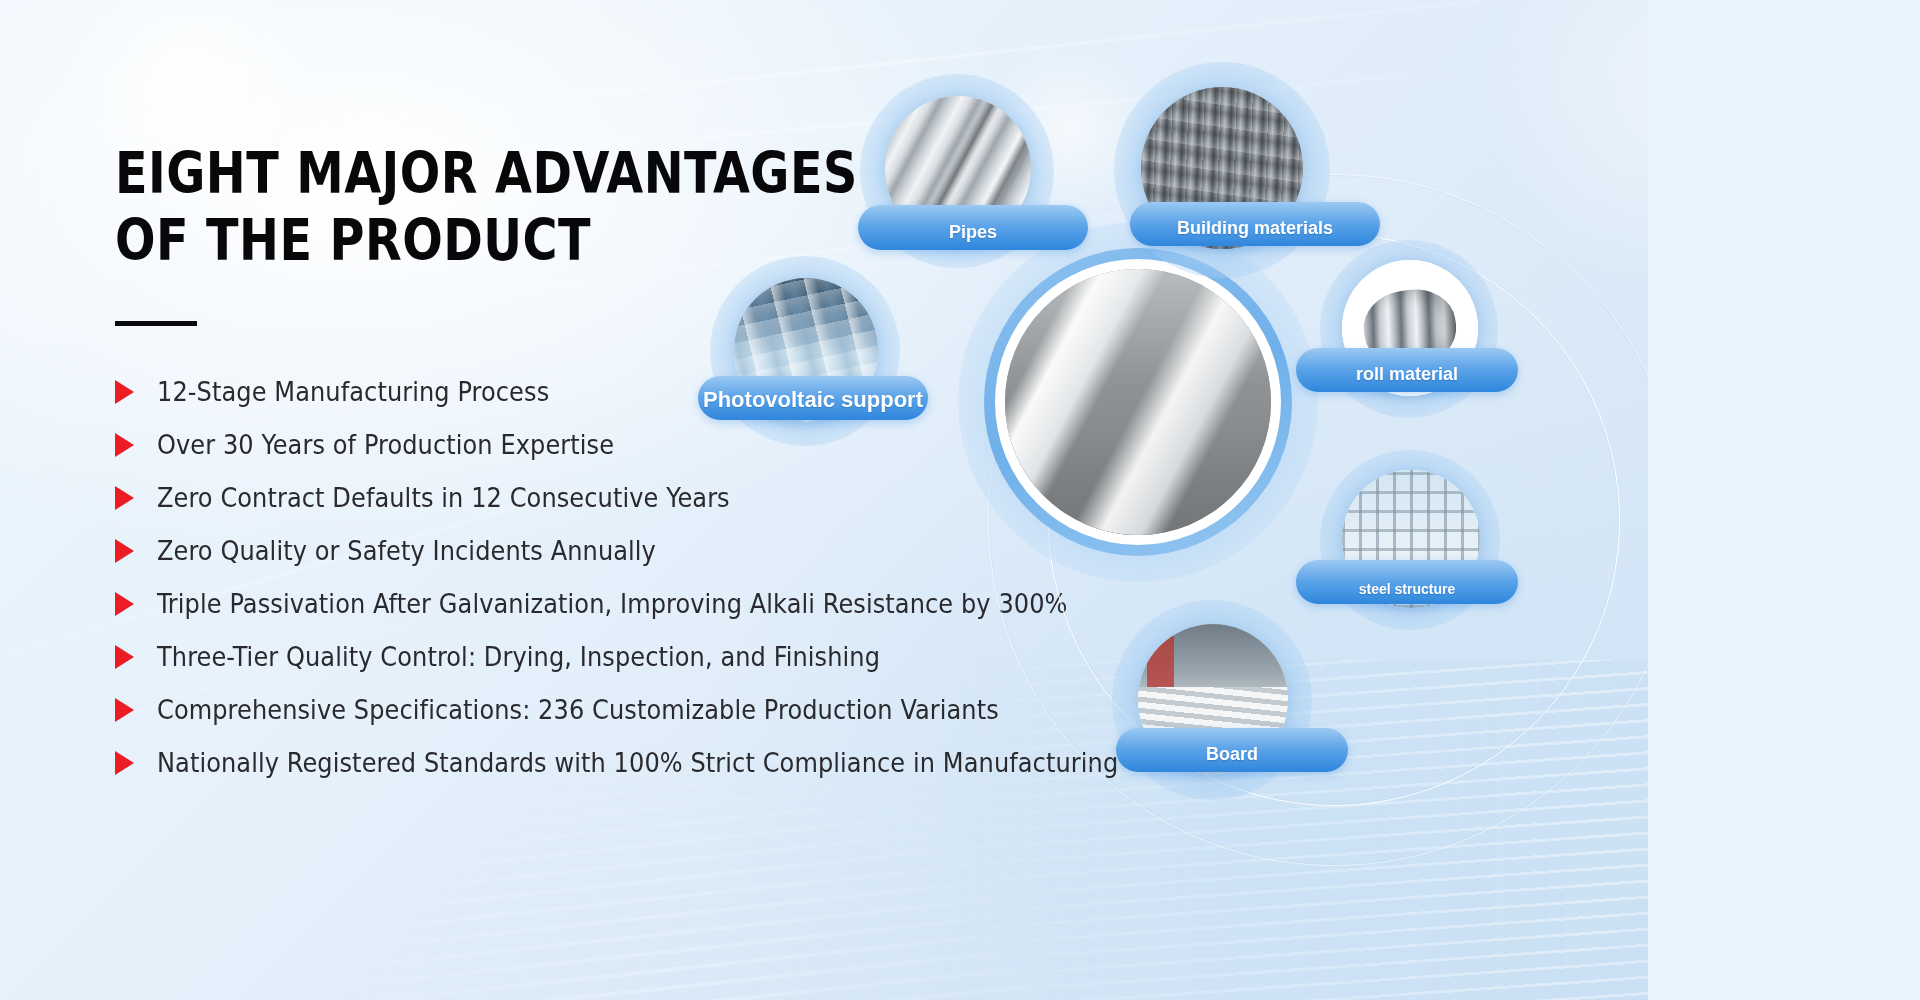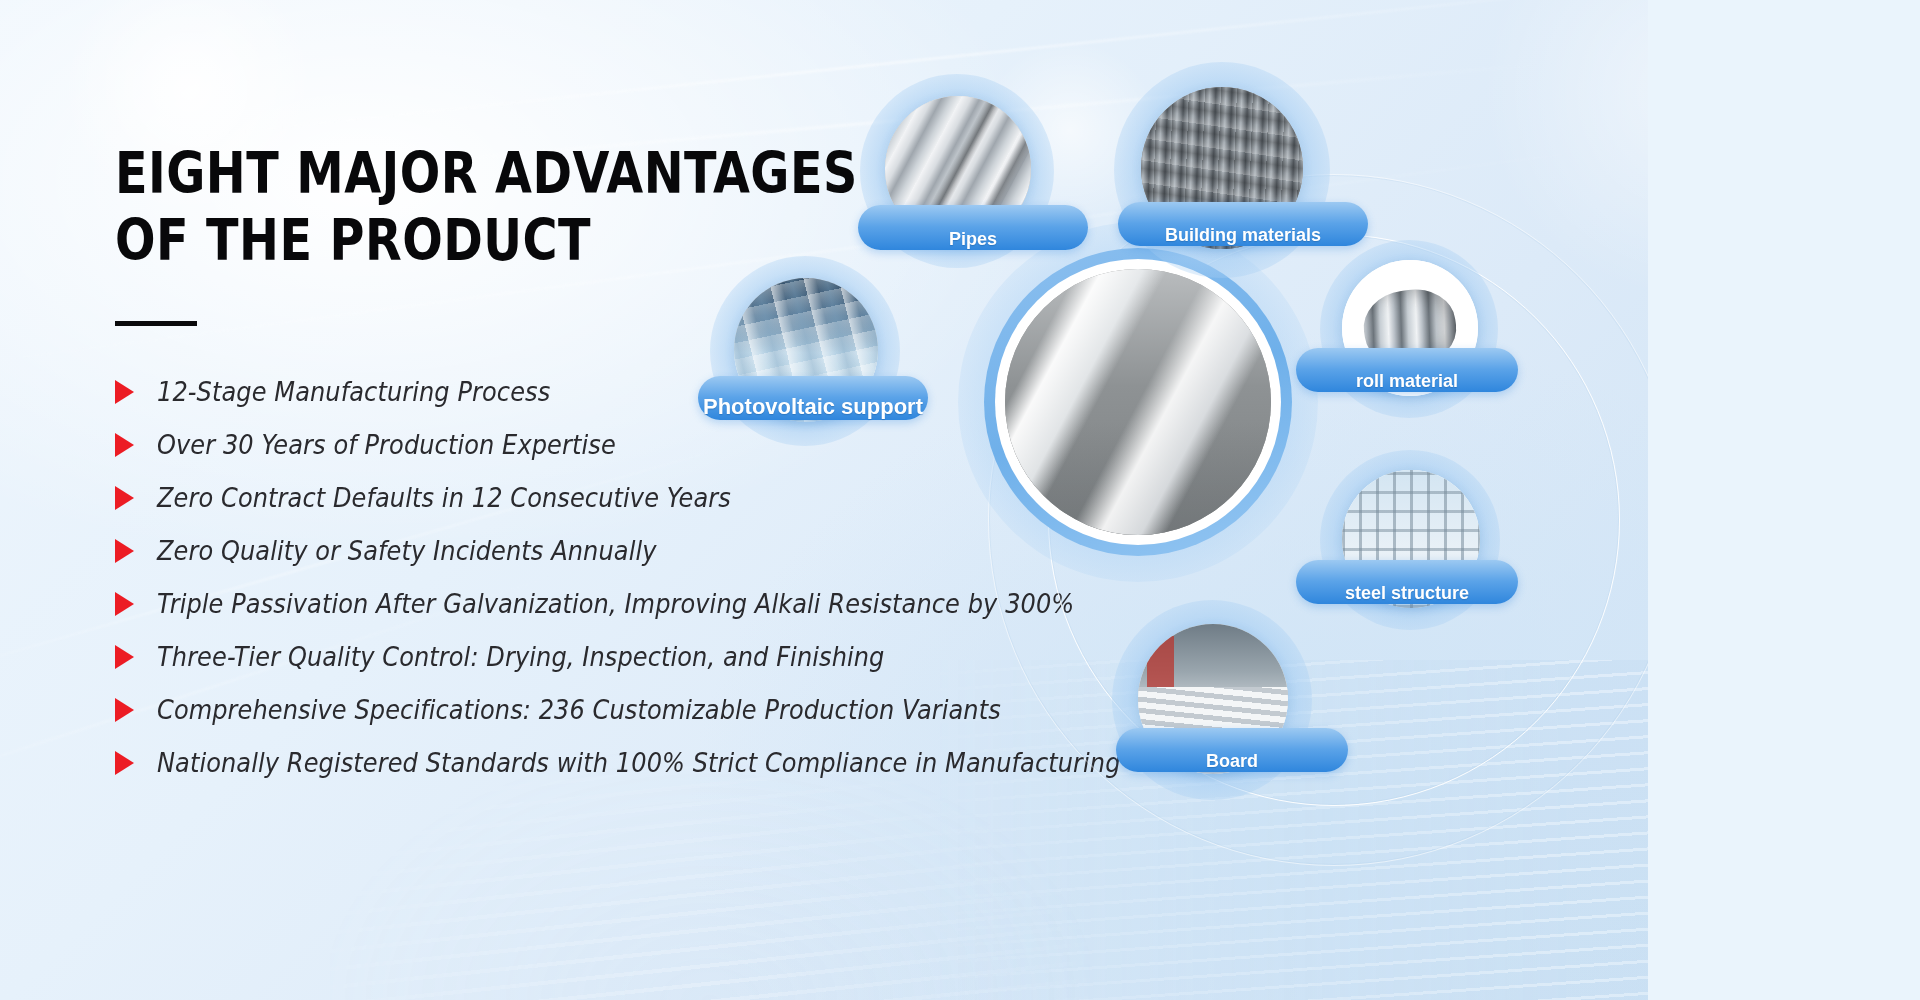--- a/index.html
+++ b/index.html
@@ -50,21 +50,21 @@
   
   .left{position:absolute;left:115px;top:140px;width:1050px;}
   .title{
     font-family:"Liberation Sans Narrow","DejaVu Sans Condensed","Liberation Sans",sans-serif;
     font-weight:bold;font-size:57px;line-height:1.18;letter-spacing:.5px;
     color:#08080a;margin:0;text-transform:uppercase;transform:scaleX(.93);transform-origin:left center;
   }
   .divider{width:82px;height:5px;background:#0a0a0c;margin:46px 0 0 0;}
 
   .bullets{margin:48px 0 0 0;padding:0;list-style:none;}
-  .bullet{display:flex;align-items:center;margin-bottom:17px;min-height:36px;font-style:italic;}
+  .bullet{display:flex;align-items:center;margin-bottom:17px;min-height:36px;}
   .tri{
     width:0;height:0;flex:0 0 auto;
     border-left:19px solid #ec1c24;
     border-top:12px solid transparent;
     border-bottom:12px solid transparent;
     margin-right:23px;
   }
   .btxt{
     font-family:"Liberation Sans Narrow","DejaVu Sans Condensed","Liberation Sans",sans-serif;
     font-size:27px;color:#2a2a2e;letter-spacing:.1px;white-space:nowrap;
@@ -116,21 +116,21 @@
   .node .disc{
     position:absolute;border-radius:50%;overflow:hidden;background:#fff;
     box-shadow:0 2px 10px rgba(60,120,180,.18);
   }
   .pill{
     position:absolute;border-radius:26px;
     background:linear-gradient(180deg,#9cc9f2 0%,#5ba3e8 48%,#2f86dd 100%);
     color:#fff;font-weight:bold;display:flex;align-items:flex-end;justify-content:center;
     box-shadow:0 3px 8px rgba(47,134,221,.28);
   }
-  .pill span{white-space:nowrap;text-shadow:0 1px 1px rgba(21,80,140,.35);}
+  .pill span{padding-bottom:7px;white-space:nowrap;text-shadow:0 1px 1px rgba(21,80,140,.35);}
 
   
   .ph{position:absolute;inset:0;}
   .ph-pipes{background:
       repeating-linear-gradient(118deg,#f3f4f6 0px,#d9dde1 9px,#9fa6ad 17px,#cdd3d8 26px,#eef0f2 34px),
       linear-gradient(160deg,#c9ced3,#8f969c);}
   .ph-pipes::after{content:"";position:absolute;inset:0;
       background:linear-gradient(118deg,rgba(0,0,0,0) 46%,rgba(25,30,35,.55) 50%,rgba(0,0,0,0) 54%),
                  linear-gradient(118deg,rgba(0,0,0,0) 70%,rgba(25,30,35,.45) 74%,rgba(0,0,0,0) 78%);}
   .ph-rebar{background:
@@ -243,21 +243,21 @@
       <div class="pill" style="left:-2px;top:131px;width:230px;height:45px;font-size:18px;">
         <span>Pipes</span>
       </div>
     </div>
 
     <div class="node" style="left:254px;top:62px;width:216px;height:216px;">
       <div class="halo"></div>
       <div class="disc" style="left:27px;top:25px;width:162px;height:162px;">
         <div class="ph ph-rebar"></div>
       </div>
-      <div class="pill" style="left:4px;top:140px;width:250px;height:44px;font-size:18px;">
+      <div class="pill" style="left:16px;top:140px;width:250px;height:44px;font-size:18px;">
         <span>Building materials</span>
       </div>
     </div>
 
     <div class="node" style="left:-150px;top:256px;width:190px;height:190px;">
       <div class="halo"></div>
       <div class="disc" style="left:24px;top:22px;width:144px;height:144px;">
         <div class="ph ph-pv"></div>
       </div>
       <div class="pill" style="left:-12px;top:120px;width:230px;height:44px;font-size:22px;">
@@ -273,21 +273,21 @@
       <div class="pill" style="left:-24px;top:108px;width:222px;height:44px;font-size:18px;text-align:right;">
         <span>roll material</span>
       </div>
     </div>
 
     <div class="node" style="left:460px;top:450px;width:180px;height:180px;">
       <div class="halo"></div>
       <div class="disc" style="left:22px;top:20px;width:138px;height:138px;">
         <div class="ph ph-struct"></div>
       </div>
-      <div class="pill" style="left:-24px;top:110px;width:222px;height:44px;font-size:18px;">
+      <div class="pill" style="left:-24px;top:110px;width:222px;height:44px;font-size:14px;">
         <span>steel structure</span>
       </div>
     </div>
 
     <div class="node" style="left:252px;top:600px;width:200px;height:200px;">
       <div class="halo"></div>
       <div class="disc" style="left:26px;top:24px;width:150px;height:150px;">
         <div class="ph ph-board"></div>
       </div>
       <div class="pill" style="left:4px;top:128px;width:232px;height:44px;font-size:18px;">

